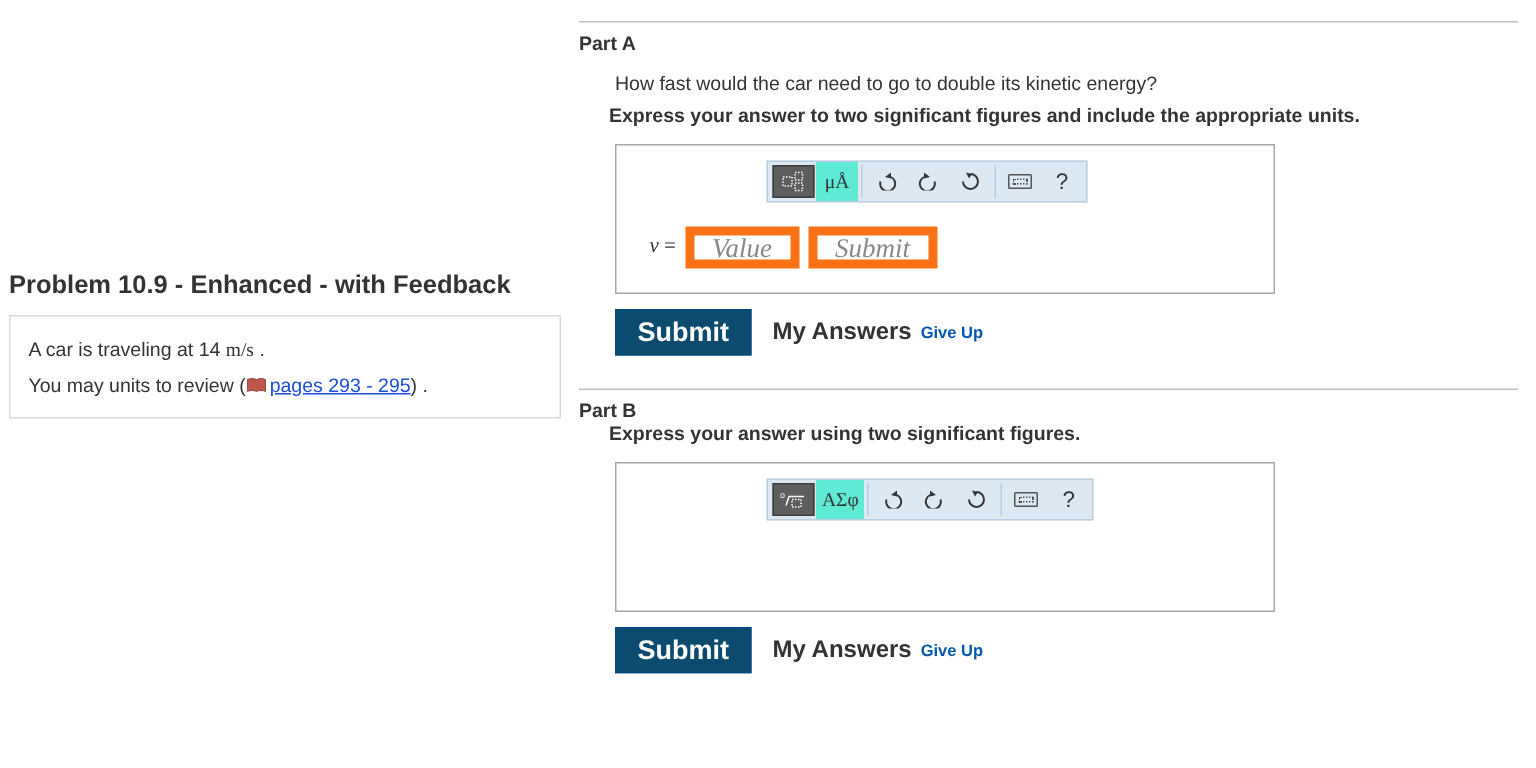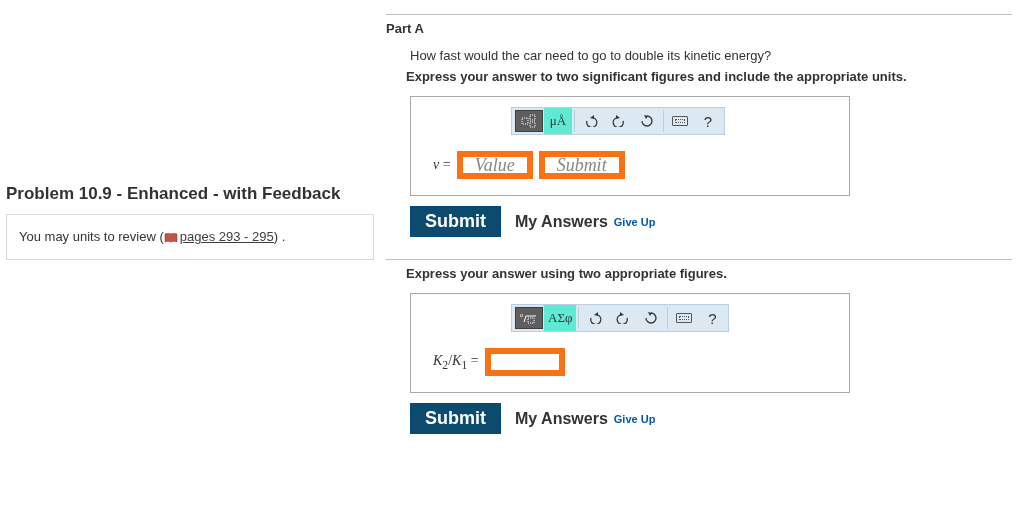--- a/index.html
+++ b/index.html
@@ -15,21 +15,21 @@
   .layout { display: flex; align-items: center; }
   .left-col { width: 380px; padding-right: 12px; }
   .right-col { flex: 1; padding-right: 12px; }
   .title { font-size: 17px; font-weight: bold; margin-bottom: 10px; }
   .problem-box {
     border: 1px solid #d9d9d9;
     padding: 10px 12px;
     line-height: 1.8;
     font-size: 13px;
   }
-  .problem-box a { color: #404040; text-decoration: underline; }
+  .problem-box a { color: #1d4ed8; text-decoration: underline; }
   .book-icon {
     display: inline-block; width: 14px; height: 10px;
     vertical-align: middle; margin-right: 2px;
   }
   .book-icon svg { display: block; }
   .serif { font-family: "Times New Roman", Times, serif; }
   .hr { border: 0; border-top: 1px solid #bfbfbf; margin: 4px 0 6px 0; }
   .part-header { font-weight: bold; font-size: 13px; margin-top: 4px; }
   .question { margin: 12px 0 6px 24px; }
   .instruct { font-weight: bold; margin-left: 20px; }
@@ -93,20 +93,23 @@
   .gap { height: 18px; }
 </style>
 </head>
 <body>
 
 <div class="layout">
   <div class="left-col">
     <div class="title">Problem 10.9 - Enhanced - with Feedback</div>
     <div class="problem-box">
       <div>
+        <span>A car is traveling at 14 </span><span class="serif">m/s</span><span> .</span>
+      </div>
+      <div>
         <span>You may units to review (</span><span class="book-icon"><svg viewBox="0 0 14 10">
               <path d="M1 1 C3 0 5 0 7 1 C9 0 11 0 13 1 L13 9 C11 8 9 8 7 9 C5 8 3 8 1 9 Z" fill="#c0564a" stroke="#803326" stroke-width="0.5"></path>
             </svg></span><a href="#">pages 293 - 295</a><span>) .</span>
       </div>
     </div>
   </div>
 
   <div class="right-col">
     <hr class="hr">
     <div class="part-header">Part A</div>
@@ -156,21 +159,22 @@
     </div>
 
     <div class="action-row">
       <button class="submit-btn">Submit</button>
       <span class="my-answers">My Answers</span>
       <span class="give-up">Give Up</span>
     </div>
 
     <div class="gap"></div>
     <hr class="hr">
-    <div class="instruct">Express your answer using two appropriate figures.</div>
+    <div class="part-header">Part B</div>
+    <div class="instruct">Express your answer using two significant figures.</div>
 
     <div class="answer-area">
       <div class="toolbar">
         <span class="tb-btn template">
           <svg width="18" height="14">
               <text x="0" y="6" font-size="6" fill="#fff">o</text>
               <path d="M4 11 L6 5 L16 5" fill="none" stroke="#fff" stroke-width="1"></path>
               <rect x="8" y="7" width="6" height="5" fill="none" stroke="#fff" stroke-dasharray="1,1"></rect>
             </svg>
         </span>
@@ -193,24 +197,20 @@
               <path d="M7 2 A5 5 0 1 1 2 7" fill="none" stroke="#333" stroke-width="1.3"></path>
               <path d="M4 1 L8 2 L6 5 Z" fill="#333"></path>
             </svg>
           </span>
         <span class="tb-sep"></span>
         <span class="tb-btn">
             <span class="kbd-icon"></span>
           </span>
         <span class="tb-btn" style="font-size:15px;">?</span>
       </div>
-      <div class="input-row">
-        <span class="input-label" style="font-style:normal;"><i>K</i><sub>2</sub>/<i>K</i><sub>1</sub> = </span>
-        <div class="input-box small"></div>
-      </div>
     </div>
 
     <div class="action-row">
       <button class="submit-btn">Submit</button>
       <span class="my-answers">My Answers</span>
       <span class="give-up">Give Up</span>
     </div>
   </div>
 </div>
 

